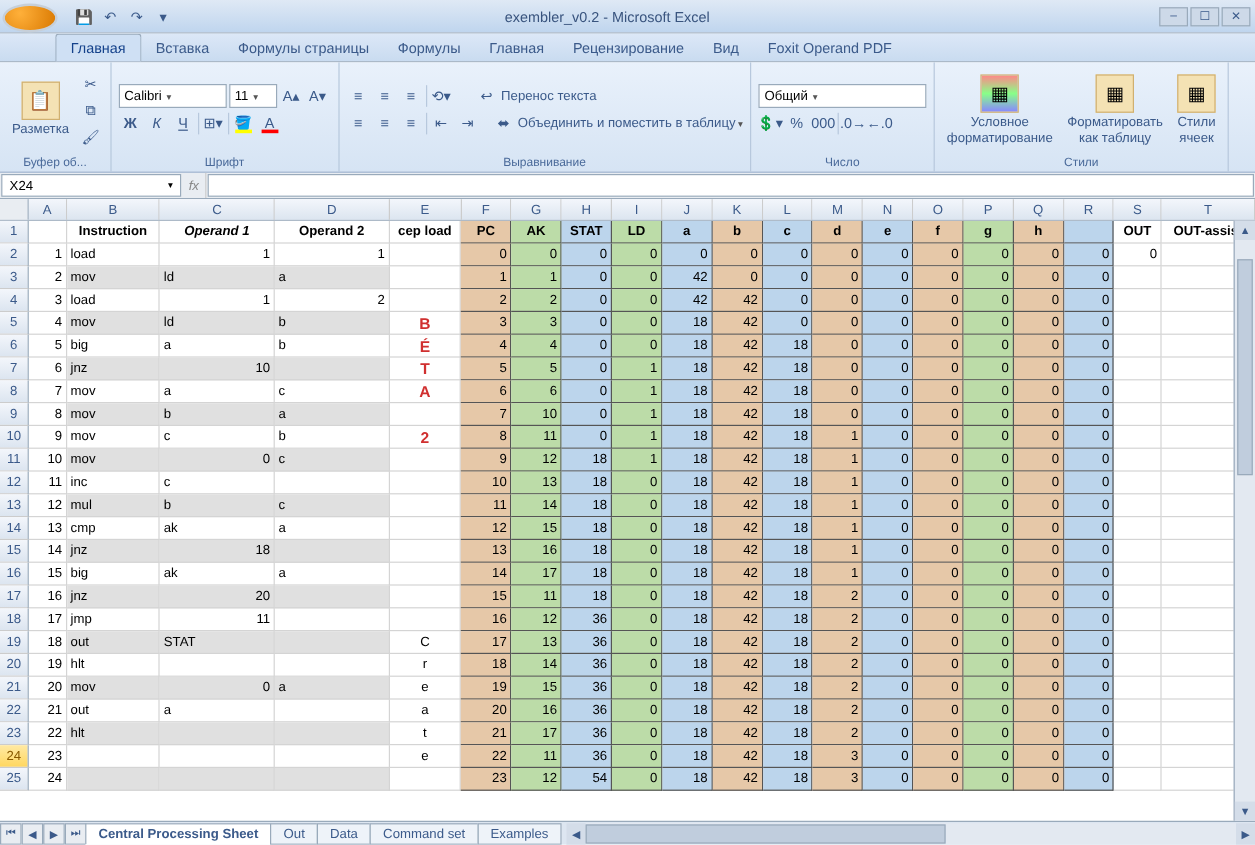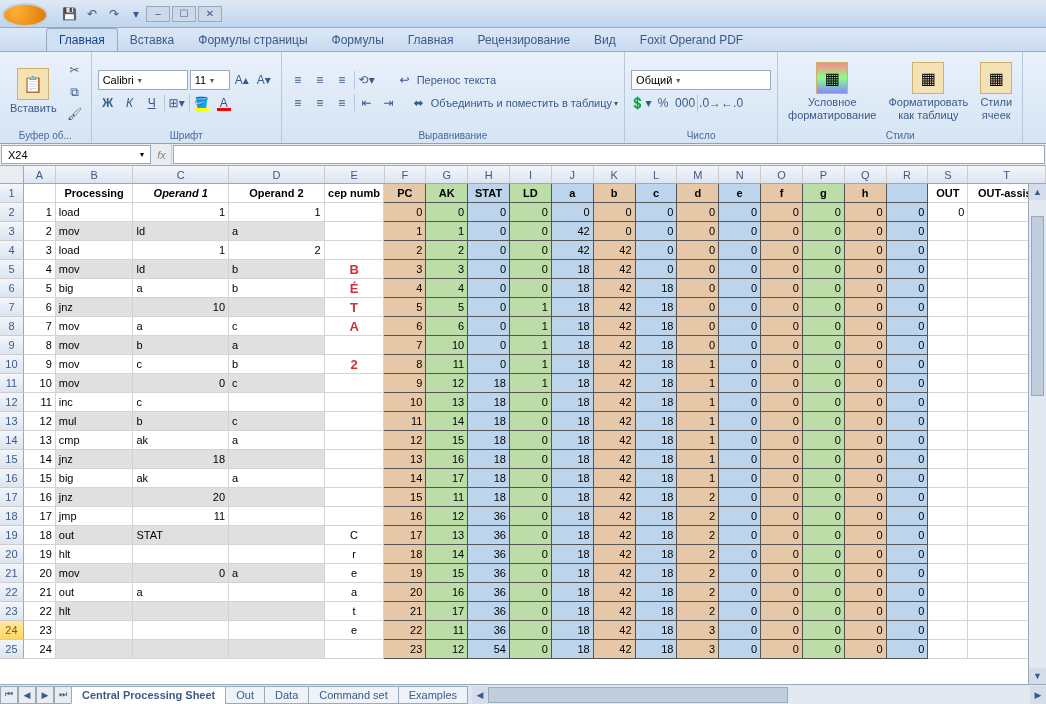--- a/index.html
+++ b/index.html
@@ -92,20 +92,21 @@
 <div class="titlebar">
   <div class="office-btn">
       <span></span>
     </div>
   <div class="qat">
     <div class="qat-btn">💾</div>
     <div class="qat-btn">↶</div>
     <div class="qat-btn">↷</div>
     <div class="qat-btn">▾</div>
   </div>
+  <div class="title-center">exembler_v0.2 - Microsoft Excel</div>
   <div class="winctl">
     <div>–</div>
     <div>☐</div>
     <div>✕</div>
   </div>
 </div>
 
 <div class="tabs" id="ribbon-tabs">
     <div class="tab active">Главная</div>
     <div class="tab">Вставка</div>
@@ -115,21 +116,21 @@
     <div class="tab">Рецензирование</div>
     <div class="tab">Вид</div>
     <div class="tab">Foxit Operand PDF</div>
   </div>
 
 <div class="ribbon">
   <div class="group">
     <div class="group-body">
       <div class="big-btn">
         <div class="ico">📋</div>
-        <div class="lbl">Вставить</div>
+        <div class="lbl">Разметка</div>
       </div>
       <div style="display:flex;flex-direction:column;gap:2px;justify-content:center">
         <div class="tb-btn">✂</div>
         <div class="tb-btn">⧉</div>
         <div class="tb-btn">🖌</div>
       </div>
     </div>
     <div class="group-label">Буфер об...</div>
   </div>
 
@@ -261,24 +262,24 @@
       <div class="colh" style="width: 42px;">P</div>
       <div class="colh" style="width: 42px;">Q</div>
       <div class="colh" style="width: 42px;">R</div>
       <div class="colh" style="width: 40px;">S</div>
       <div class="colh" style="width: 78px;">T</div>
     </div>
   <div class="rows" id="rows">
       <div class="row">
         <div class="rowh">1</div>
         <div class="cell hdr" style="width: 32px;"></div>
-        <div class="cell hdr" style="width: 78px;">Processing</div>
+        <div class="cell hdr" style="width: 78px;">Instruction</div>
         <div class="cell hdr" style="width: 96px; font-style: italic;">Operand 1</div>
         <div class="cell hdr" style="width: 96px;">Operand 2</div>
-        <div class="cell hdr" style="width: 60px;">cep numb</div>
+        <div class="cell hdr" style="width: 60px;">cep load</div>
         <div class="cell hdr cF" style="width: 42px;">PC</div>
         <div class="cell hdr cG" style="width: 42px;">AK</div>
         <div class="cell hdr cH" style="width: 42px;">STAT</div>
         <div class="cell hdr cI" style="width: 42px;">LD</div>
         <div class="cell hdr cJ" style="width: 42px;">a</div>
         <div class="cell hdr cK" style="width: 42px;">b</div>
         <div class="cell hdr cL" style="width: 42px;">c</div>
         <div class="cell hdr cM" style="width: 42px;">d</div>
         <div class="cell hdr cN" style="width: 42px;">e</div>
         <div class="cell hdr cO" style="width: 42px;">f</div>

